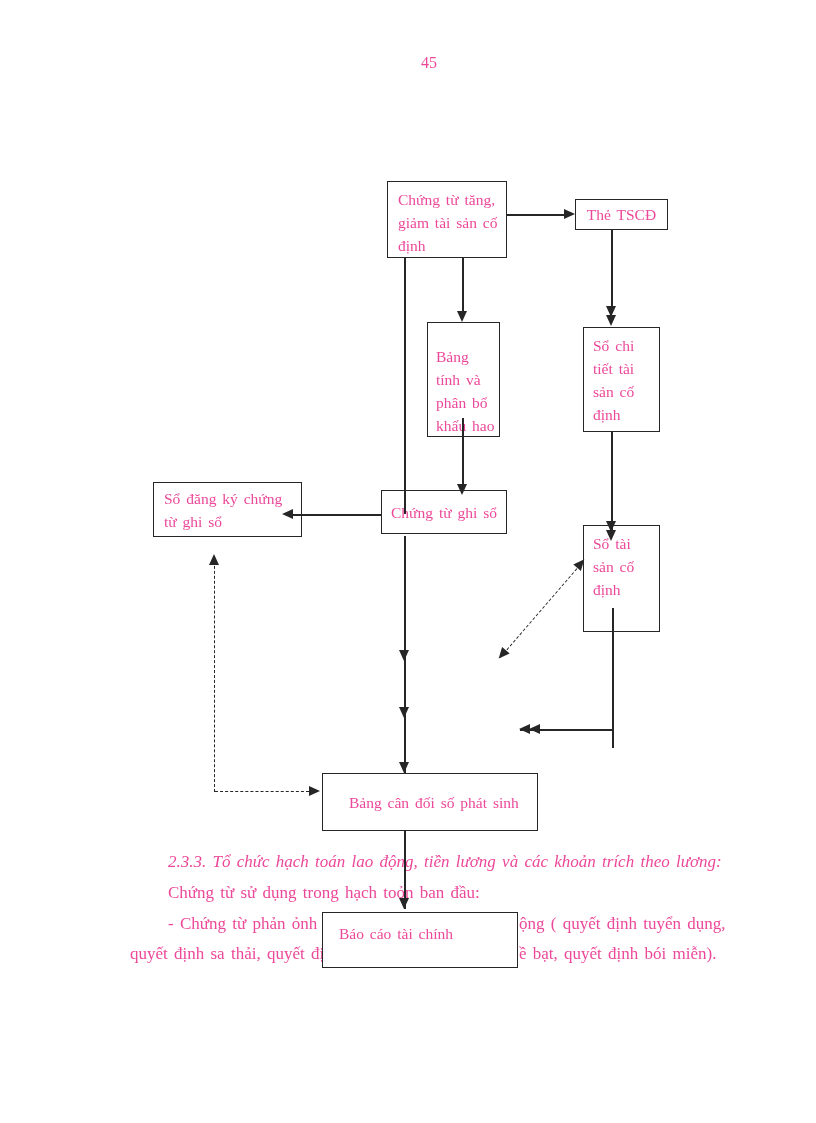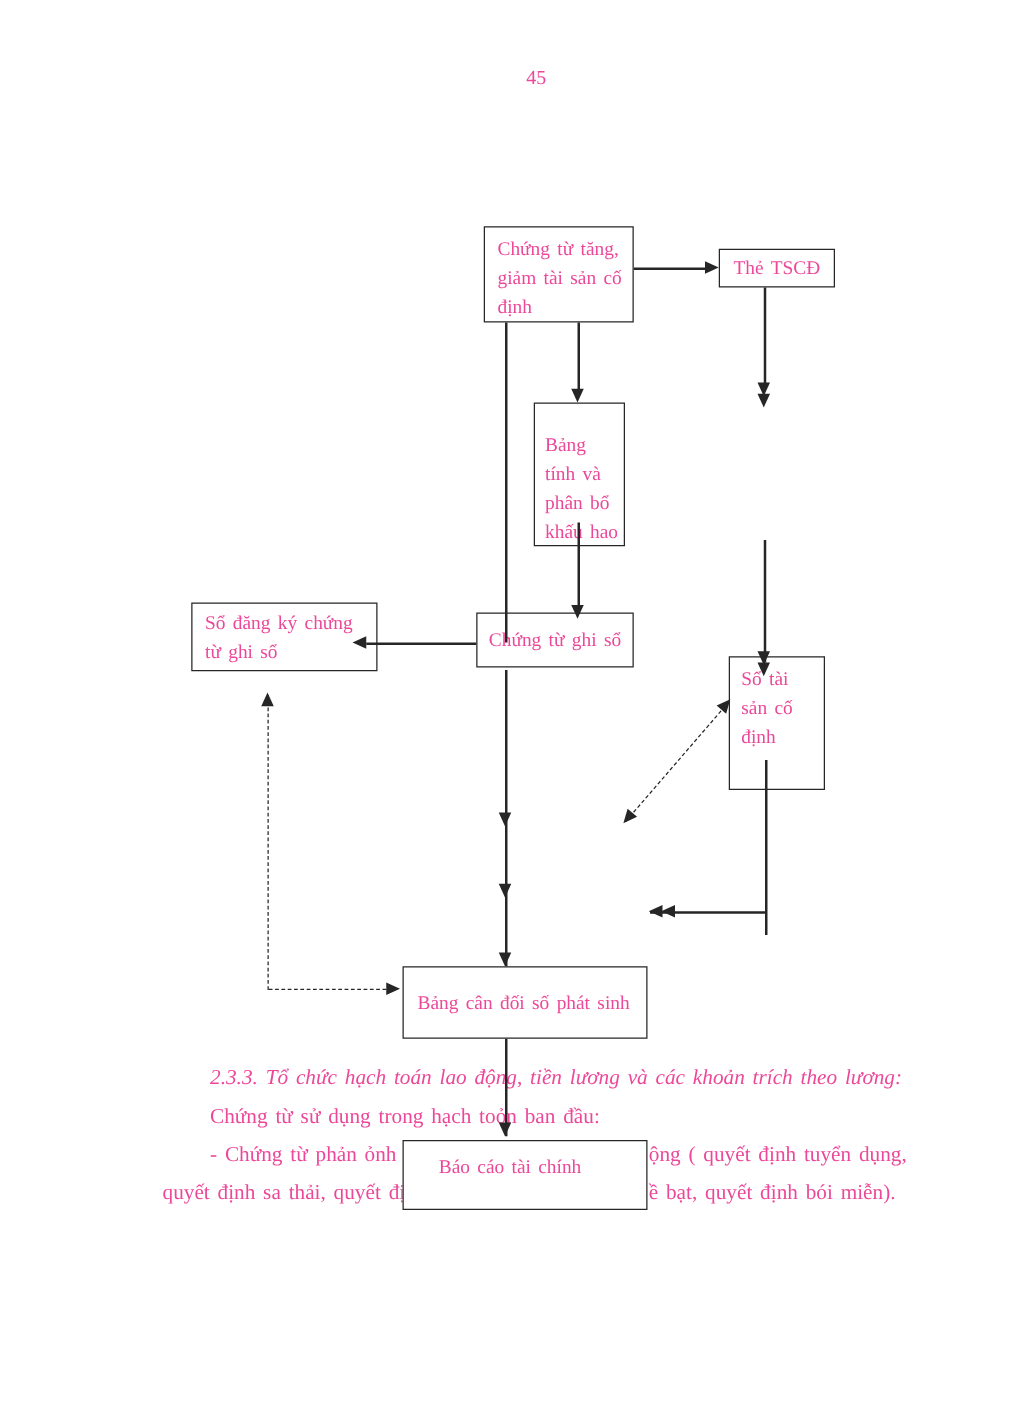--- a/index.html
+++ b/index.html
@@ -47,31 +47,32 @@
 <div id="page">
 
   <div class="pagenum" style="left:421px;top:54px;">45</div>
 
   <div class="node" style="left:387px;top:181px;width:120px;height:77px;padding:6px 2px 0 10px;">Chứng từ tăng, giảm tài sản cố định</div>
 
   <div class="node center" style="left:575px;top:199px;width:93px;height:31px;">Thẻ TSCĐ</div>
 
   <div class="node" style="left:427px;top:322px;width:73px;height:115px;padding:22px 2px 0 8px;">Bảng tính và phân bổ khấu hao</div>
 
+  <div class="node" style="left:583px;top:327px;width:77px;height:105px;padding:6px 4px 0 9px;">Sổ chi tiết tài sản cố định</div>
 
   <div class="node" style="left:153px;top:482px;width:149px;height:55px;padding:4px 14px 0 10px;">Sổ đăng ký chứng từ ghi sổ</div>
 
   <div class="node center" style="left:381px;top:490px;width:126px;height:44px;">Chứng từ ghi sổ</div>
 
   <div class="node" style="left:583px;top:525px;width:77px;height:107px;padding:6px 4px 0 9px;">Sổ tài sản cố định</div>
 
 
-  <div class="node vcenter" style="left:322px;top:773px;width:196px;height:58px;padding-left:11px;">Bảng cân đối số phát sinh</div>
+  <div class="node vcenter" style="left:322px;top:773px;width:216px;height:58px;padding-left:26px;">Bảng cân đối số phát sinh</div>
 
-  <div class="node" style="left:322px;top:912px;width:196px;height:56px;padding:9px 2px 0 28px;">Báo cáo tài chính</div>
+  <div class="node" style="left:322px;top:912px;width:196px;height:56px;padding:9px 2px 0 16px;">Báo cáo tài chính</div>
 
   <div class="hline" style="left:507px;top:214px;width:57px;"></div>
   <div class="ah ah-right" style="left:564px;top:209px;"></div>
 
   <div class="vline" style="left:404px;top:258px;height:256px;"></div>
 
   <div class="vline" style="left:462px;top:258px;height:54px;"></div>
   <div class="ah ah-down" style="left:457px;top:311px;"></div>
 
   <div class="vline" style="left:611px;top:230px;height:78px;"></div>

